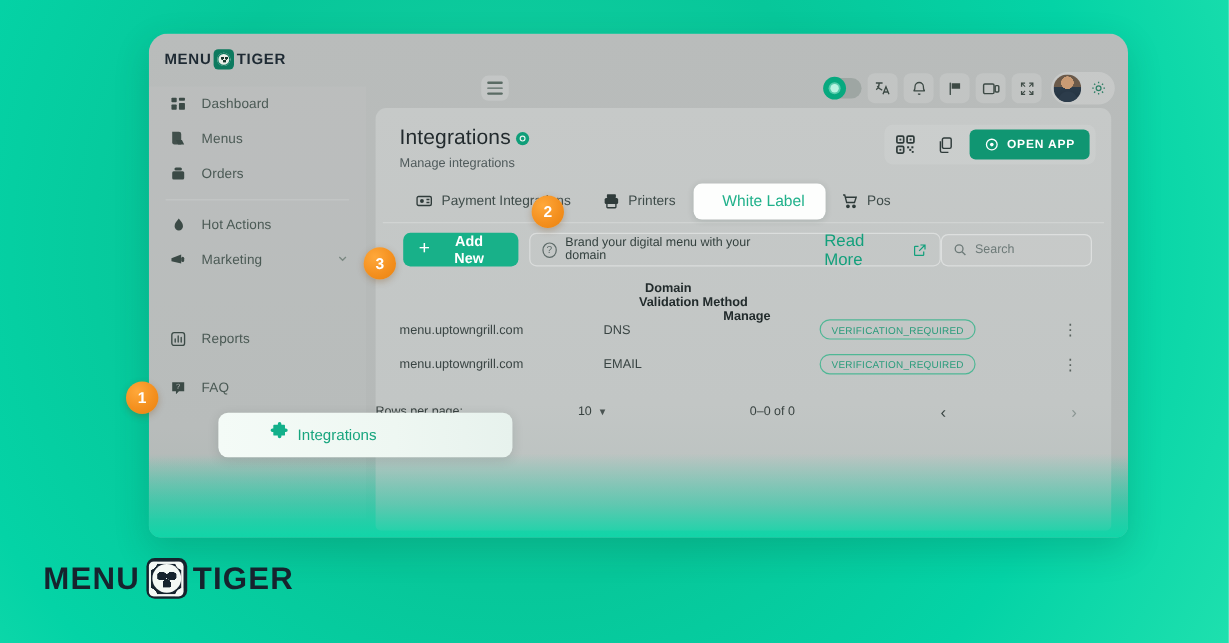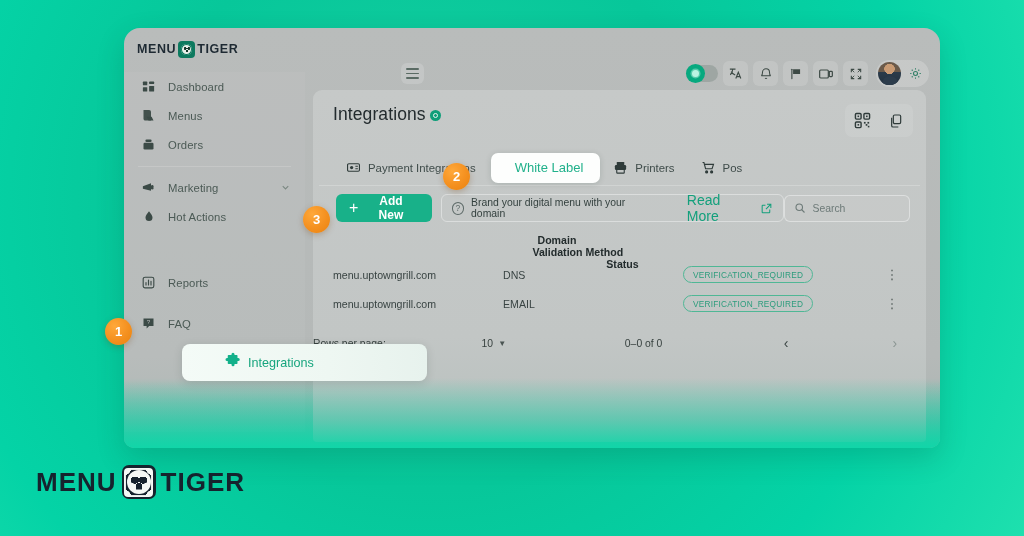--- a/index.html
+++ b/index.html
@@ -370,40 +370,40 @@
         </svg>
       </span>
       <span class="nl">Orders</span>
     </div>
 
     <div class="nav-sep"></div>
 
 
     <div class="nav-item">
       <span class="ni">
+        <svg width="14" height="14" viewBox="0 0 24 24" fill="currentColor">
+          <path d="M12 2c3 4.5 6 6.5 6 11a6 6 0 11-12 0c0-4.5 3-6.5 6-11z"></path>
+        </svg>
+      </span>
+      <span class="nl">Hot Actions</span>
+    </div>
+
+    <div class="nav-item">
+      <span class="ni">
         <svg width="15" height="15" viewBox="0 0 24 24" fill="currentColor">
           <path d="M3 10l13-5v12L3 14z"></path>
             <rect x="16" y="8" width="4" height="7" rx="2"></rect>
         </svg>
       </span>
       <span class="nl">Marketing</span>
       <span class="chev">
         <svg width="11" height="11" viewBox="0 0 24 24" fill="none" stroke="currentColor" stroke-width="2.4">
             <path d="M6 9l6 6 6-6"></path>
           </svg>
       </span>
-    </div>
-
-    <div class="nav-item">
-      <span class="ni">
-        <svg width="14" height="14" viewBox="0 0 24 24" fill="currentColor">
-          <path d="M12 2c3 4.5 6 6.5 6 11a6 6 0 11-12 0c0-4.5 3-6.5 6-11z"></path>
-        </svg>
-      </span>
-      <span class="nl">Hot Actions</span>
     </div>
 
     <div class="nav-item" style="height:37px"></div>
 
     <div class="nav-item">
       <span class="ni">
         <svg width="15" height="15" viewBox="0 0 24 24" fill="none" stroke="currentColor" stroke-width="1.8">
           <rect x="3.5" y="3.5" width="17" height="17" rx="3"></rect>
           <path d="M8 16v-4M12 16V8M16 16v-6" stroke-linecap="round"></path>
         </svg>
@@ -434,20 +434,21 @@
     <span class="nl">Integrations</span>
   </div>
 
   <div id="main">
 
     <div class="page-head">
       <div class="page-title">
         <span>Integrations</span>
         <span class="title-dot"></span>
       </div>
+      <div class="page-sub">Manage integrations</div>
 
       <div class="head-actions">
         <div class="hact">
           <svg width="17" height="17" viewBox="0 0 24 24" fill="currentColor">
             <rect x="2" y="2" width="8" height="8" rx="1.5" fill="none" stroke="currentColor" stroke-width="2"></rect>
             <rect x="14" y="2" width="8" height="8" rx="1.5" fill="none" stroke="currentColor" stroke-width="2"></rect>
             <rect x="2" y="14" width="8" height="8" rx="1.5" fill="none" stroke="currentColor" stroke-width="2"></rect>
             <rect x="5" y="5" width="2.2" height="2.2"></rect>
               <rect x="17" y="5" width="2.2" height="2.2"></rect>
             <rect x="5" y="17" width="2.2" height="2.2"></rect>
@@ -456,48 +457,55 @@
             <rect x="16.5" y="17" width="2.4" height="2.4"></rect>
               <rect x="19.5" y="19.5" width="2.2" height="2.2"></rect>
           </svg>
         </div>
         <div class="hact">
           <svg width="16" height="16" viewBox="0 0 24 24" fill="none" stroke="currentColor" stroke-width="1.8">
             <rect x="8" y="3" width="11" height="13" rx="2"></rect>
             <path d="M5.5 7v12a2 2 0 002 2h8"></path>
           </svg>
         </div>
+        <button class="open-app">
+          <svg width="13" height="13" viewBox="0 0 24 24" fill="none" stroke="currentColor" stroke-width="2">
+            <circle cx="12" cy="12" r="8.2"></circle>
+              <circle cx="12" cy="12" r="2.8" fill="currentColor" stroke="none"></circle>
+          </svg>
+          <span>OPEN APP</span>
+        </button>
       </div>
     </div>
 
     <div class="tabs">
       <div class="tab" id="tab-payment">
         <span class="ti">
           <svg width="15" height="15" viewBox="0 0 24 24" fill="none" stroke="currentColor" stroke-width="1.8">
             <rect x="2.5" y="6" width="19" height="12" rx="2"></rect>
             <circle cx="9" cy="12" r="2.6" fill="currentColor" stroke="none"></circle>
             <path d="M15 10h4M15 14h4"></path>
           </svg>
         </span>
         <span>Payment Integrations</span>
       </div>
 
-      <div class="tab active" id="tab-white-label">
-        <span>White Label</span>
-      </div>
-
       <div class="tab" id="tab-printers">
         <span class="ti">
           <svg width="15" height="15" viewBox="0 0 24 24" fill="currentColor">
             <rect x="6" y="3" width="12" height="5" rx="1"></rect>
             <rect x="3" y="8" width="18" height="8" rx="2"></rect>
             <rect x="6" y="15" width="12" height="6" rx="1" fill="none" stroke="currentColor" stroke-width="1.8"></rect>
           </svg>
         </span>
         <span>Printers</span>
+      </div>
+
+      <div class="tab active" id="tab-white-label">
+        <span>White Label</span>
       </div>
 
       <div class="tab" id="tab-pos">
         <span class="ti">
           <svg width="15" height="15" viewBox="0 0 24 24" fill="none" stroke="currentColor" stroke-width="1.8">
             <path d="M2.5 4h2.2l2.6 10h10.4l2.3-7H6"></path>
             <circle cx="9" cy="19" r="1.6" fill="currentColor"></circle>
               <circle cx="17" cy="19" r="1.6" fill="currentColor"></circle>
           </svg>
         </span>
@@ -531,21 +539,21 @@
           </svg>
         </span>
         <input type="text" placeholder="Search" style="">
       </div>
     </div>
 
     <div class="tbl">
       <div class="tr head">
         <div class="c c1">Domain</div>
         <div class="c c2">Validation Method</div>
-        <div class="c c3">Status</div>
+        <div class="c c3">Manage</div>
         <div class="c c4"></div>
       </div>
 
       <div class="tr">
         <div class="c c1">menu.uptowngrill.com</div>
         <div class="c c2">DNS</div>
         <div class="c c3">
           <span class="badge">VERIFICATION_REQUIRED</span>
         </div>
         <div class="c c4">

